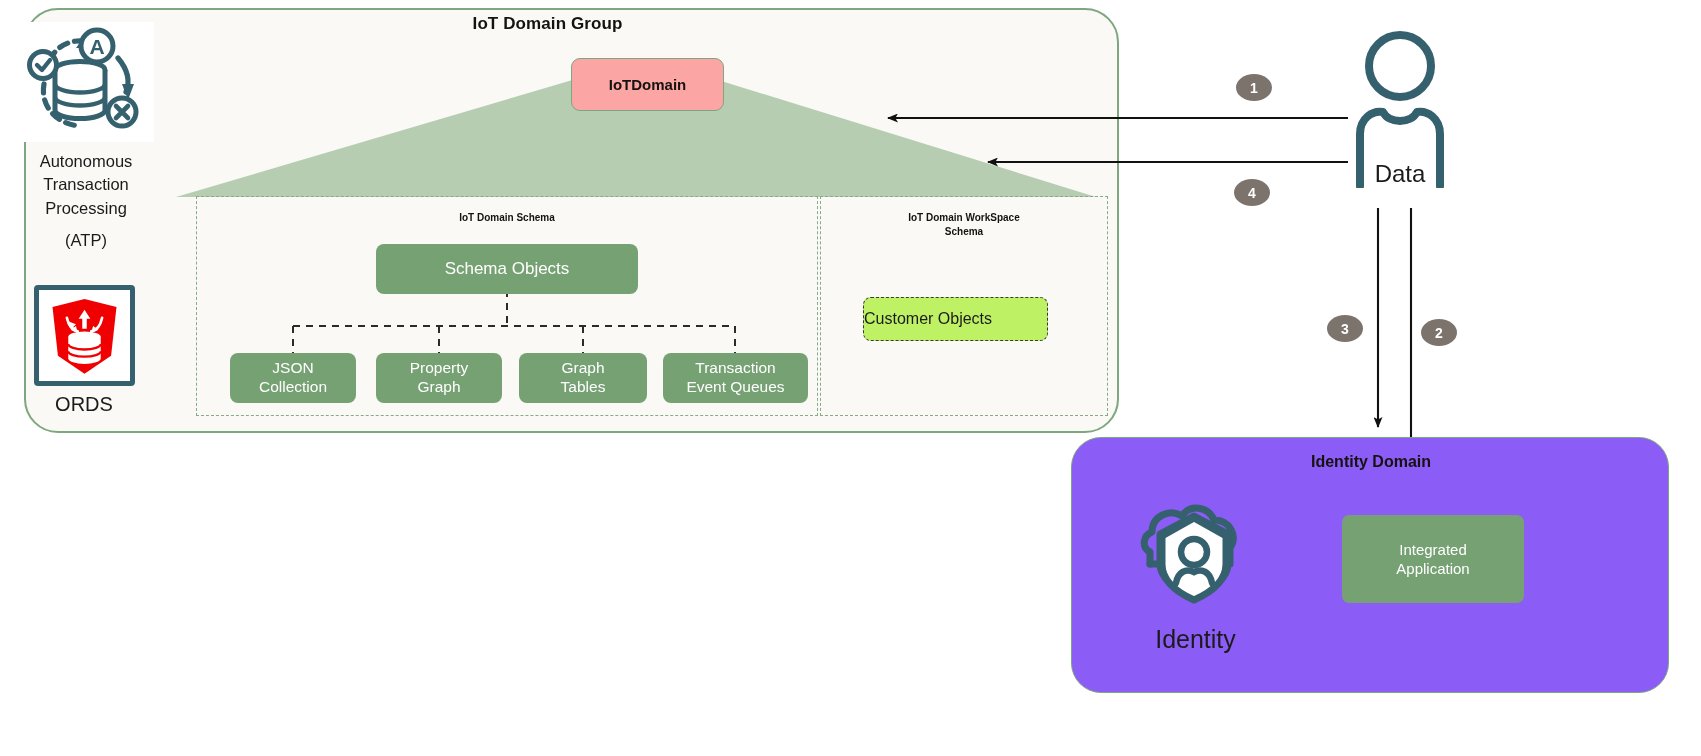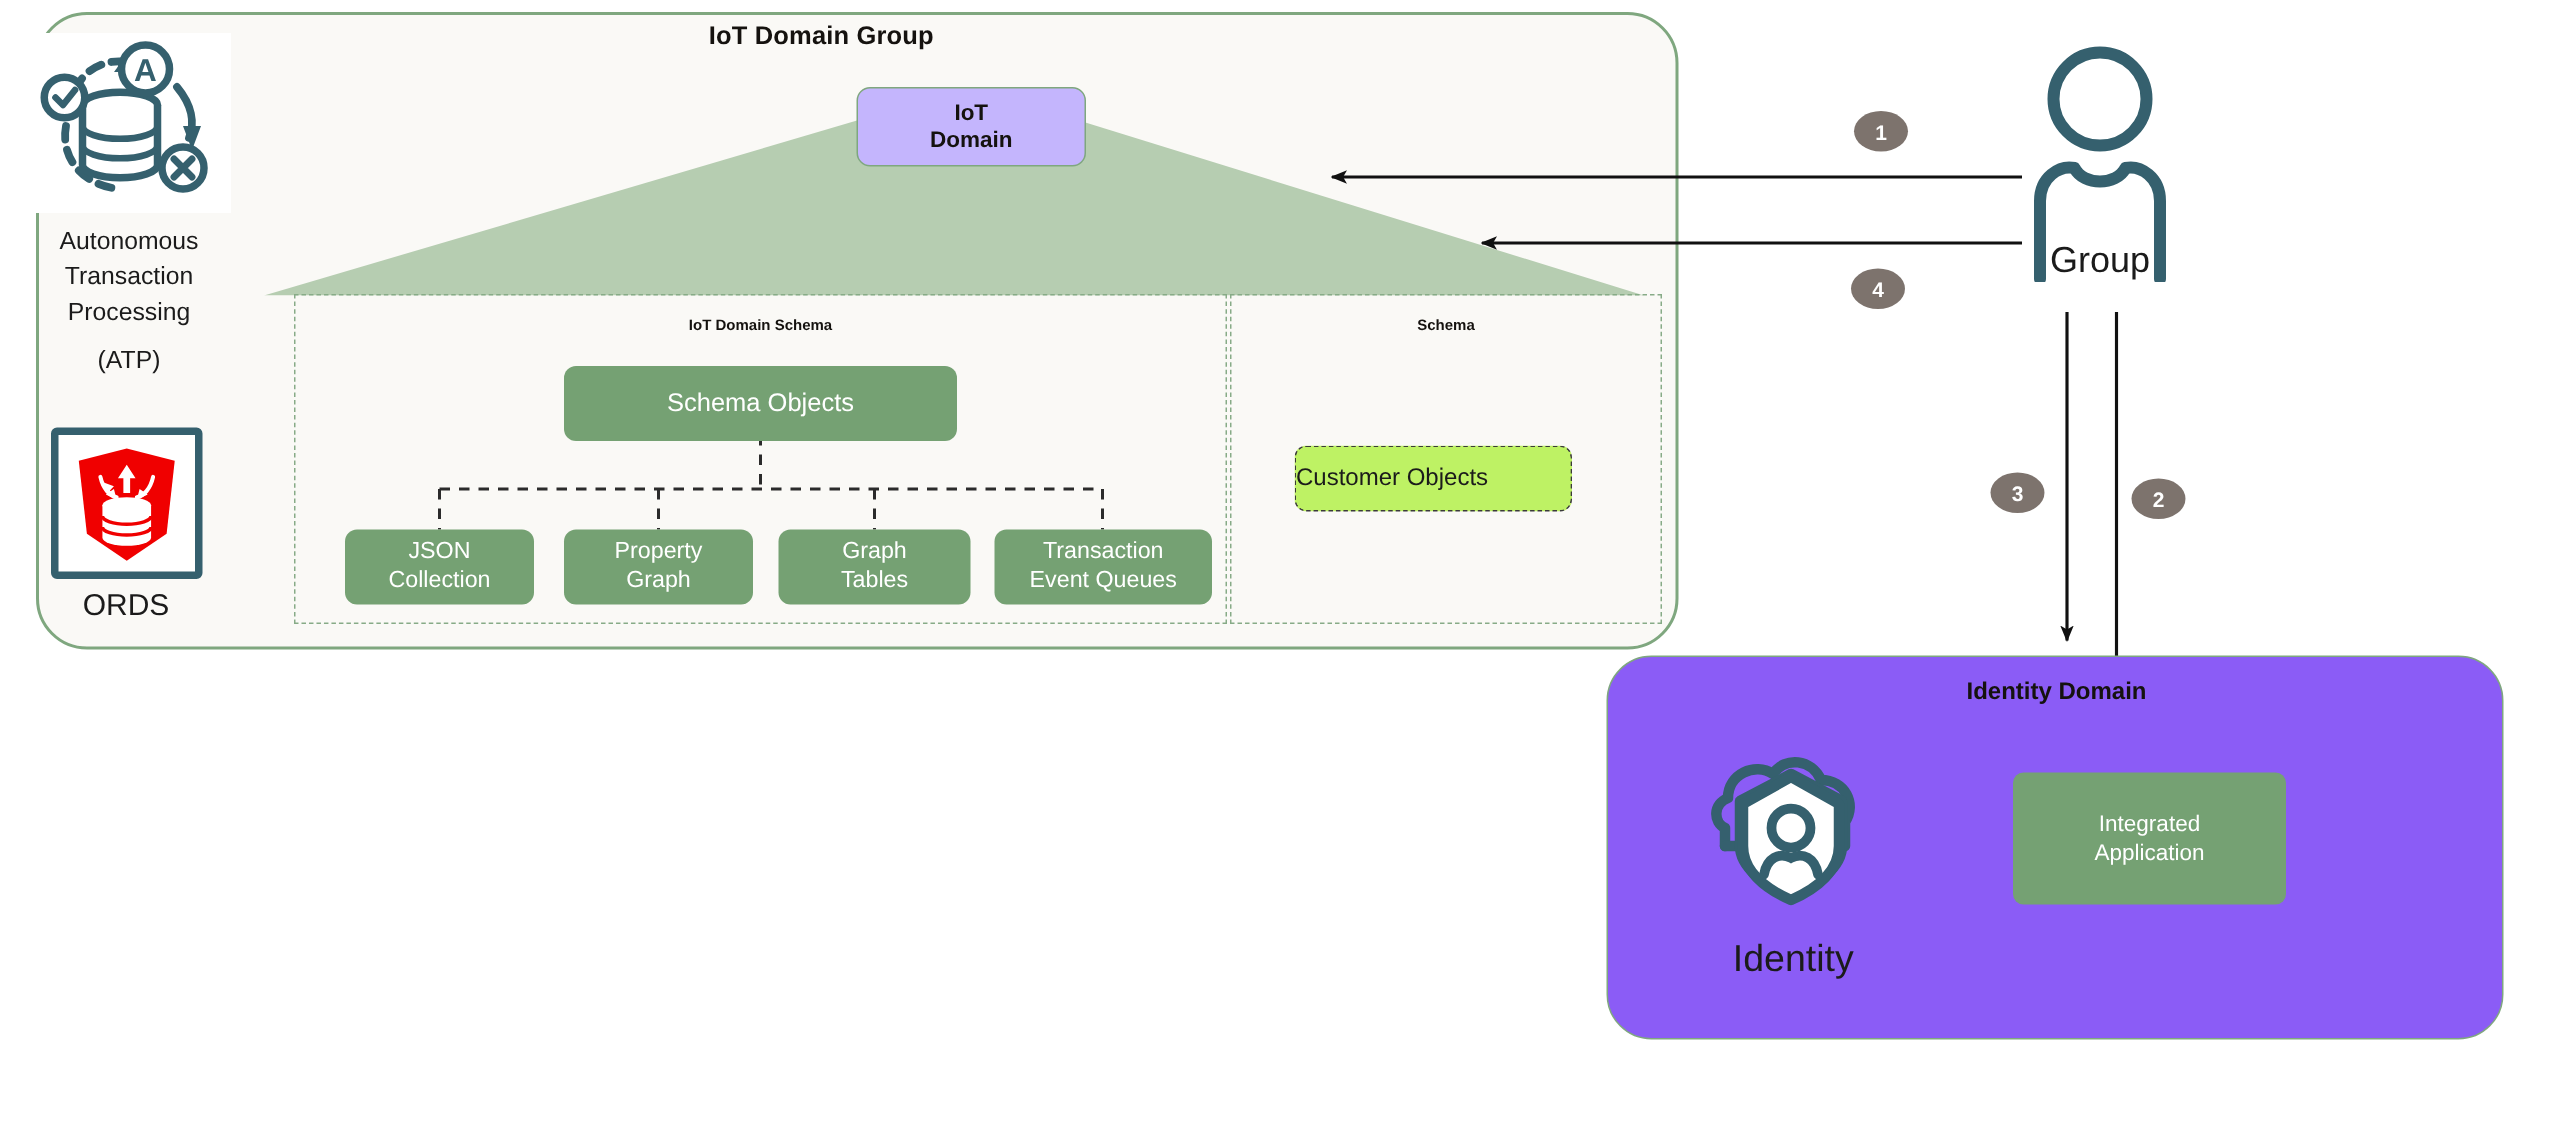--- a/index.html
+++ b/index.html
@@ -52,26 +52,26 @@
     pointer-events: none;
   }
 
   
   .iot-domain-box {
     position: absolute;
     left: 571px;
     top: 58px;
     width: 153px;
     height: 53px;
-    background: #c4b5fd;
+    background: #fca5a5;
     border: 1.6px solid #7fa77f;
     border-radius: 9px;
     box-sizing: border-box;
     display: flex;
-    flex-direction: column;
+    flex-direction: row;
     align-items: center;
     justify-content: center;
     font-size: 15px;
     font-weight: bold;
     color: #15120f;
     line-height: 1.18;
   }
 
   
   .atp-wrap {
@@ -393,20 +393,21 @@
     </svg>
     <div class="ords-label">ORDS</div>
   </div>
 
   <div class="schema-panel" id="panel-schema">
     <div class="panel-title">IoT Domain Schema</div>
   </div>
 
   <div class="schema-panel" id="panel-workspace">
     <div class="panel-title">
+      <div>IoT Domain WorkSpace</div>
       <div>Schema</div>
     </div>
   </div>
 
   <svg class="connectors" viewBox="0 0 1701 756">
     <g stroke="#2b2b2b" stroke-width="2" fill="none" stroke-dasharray="7 6">
 
       <path d="M507 290 L507 326"></path>
 
       <path d="M293 326 L735 326"></path>
@@ -458,21 +459,21 @@
       <line x1="1378" y1="208" x2="1378" y2="427" marker-end="url(#arrowhead)"></line>
 
       <line x1="1411" y1="208" x2="1411" y2="512" marker-end="url(#arrowhead)"></line>
     </g>
   </svg>
 
   <svg class="user-wrap" viewBox="0 0 110 160">
     <circle cx="55" cy="38" r="31" fill="none" stroke="#35606e" stroke-width="8"></circle>
     <path d="M15 158 L15 106 C15 90, 28 82, 38 84 C44 96, 66 96, 72 84 C82 82, 95 90, 95 106 L95 158" fill="none" stroke="#35606e" stroke-width="8" stroke-linecap="round" stroke-linejoin="round"></path>
   </svg>
-  <div class="user-label">Group</div>
+  <div class="user-label">Data</div>
 
   <div class="badge" id="badge-1">1</div>
   <div class="badge" id="badge-4">4</div>
   <div class="badge" id="badge-3">3</div>
   <div class="badge" id="badge-2">2</div>
 
   <div class="identity-domain">
     <div class="identity-domain-title">Identity Domain</div>
   </div>
 

